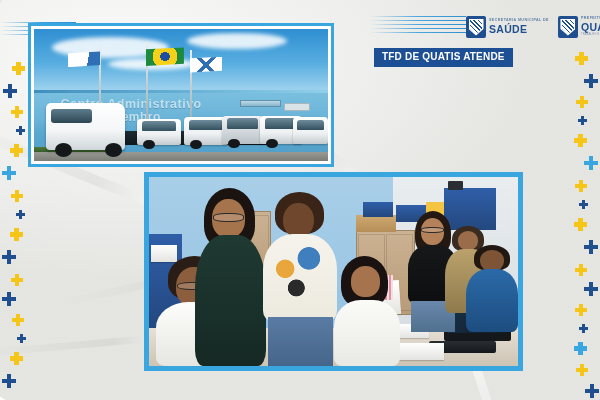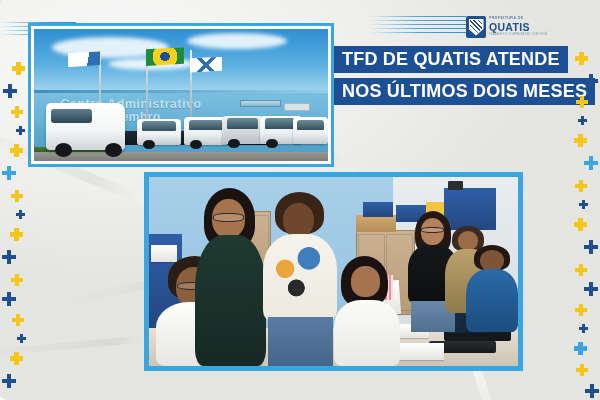--- a/index.html
+++ b/index.html
@@ -143,21 +143,21 @@
   #headline { position:absolute; }
   .tagbar {
     display:inline-block;
     color:#ffffff;
     font-weight:800;
     letter-spacing:0.2px;
     white-space:nowrap;
     line-height:1;
   }
   .tag-red  { background:#d4232a; padding:4px 8px 5px; font-size:16px; }
-  .tag-blue { background:#1c4f93; padding:4px 8px 5px; font-size:18px; }
+  .tag-blue { background:#1c4f93; padding:4px 8px 5px; font-size:10px;margin-left:40px; }
   .hl-row { margin-bottom:5px; }
 
   
   #logos { position:absolute; display:flex; align-items:center; gap:9px; }
   .logo { display:flex; align-items:center; gap:3px; }
   .crest {
     width:20px; height:22px; position:relative;
     background:#1f4f8f;
     border-radius:2px;
   }
@@ -358,31 +358,37 @@
         <div class="head" style="left:26%; top:6%; width:46%; height:24%; background:#7d5435;"></div>
         <div class="torso" style="left:0; top:28%; width:100%; height:72%; background:linear-gradient(180deg,#2b6aa8,#1d4d80);"></div>
       </div>
     </div>
   </div>
 
   <div id="headline" style="left:334px; top:46px;">
     <div class="hl-row">
       <span class="tagbar tag-blue">TFD DE QUATIS ATENDE</span>
     </div>
-    <div class="hl-row">
-      <span class="tagbar tag-blue">NOS ÚLTIMOS DOIS MESES</span>
-    </div>
   </div>
 
   <div id="logos" style="left:466px; top:16px;">
     <div class="logo">
       <div class="crest">
           <div class="shield"></div>
         </div>
       <div class="logo-txt">
+        <span class="small">SECRETARIA MUNICIPAL DE</span>
+        <span class="big">SAÚDE</span>
+      </div>
+    </div>
+    <div class="logo">
+      <div class="crest">
+          <div class="shield"></div>
+        </div>
+      <div class="logo-txt">
         <span class="small">PREFEITURA DE</span>
         <span class="big">QUATIS</span>
         <span class="tiny">TRABALHO E COMPROMISSO COM VOCÊ</span>
       </div>
     </div>
   </div>
 
   <div class="plus" style="left:12px; top:62px; width:13px; height:13px; color:#f5c518;">
       <span class="h"></span>
       <span class="v"></span>

